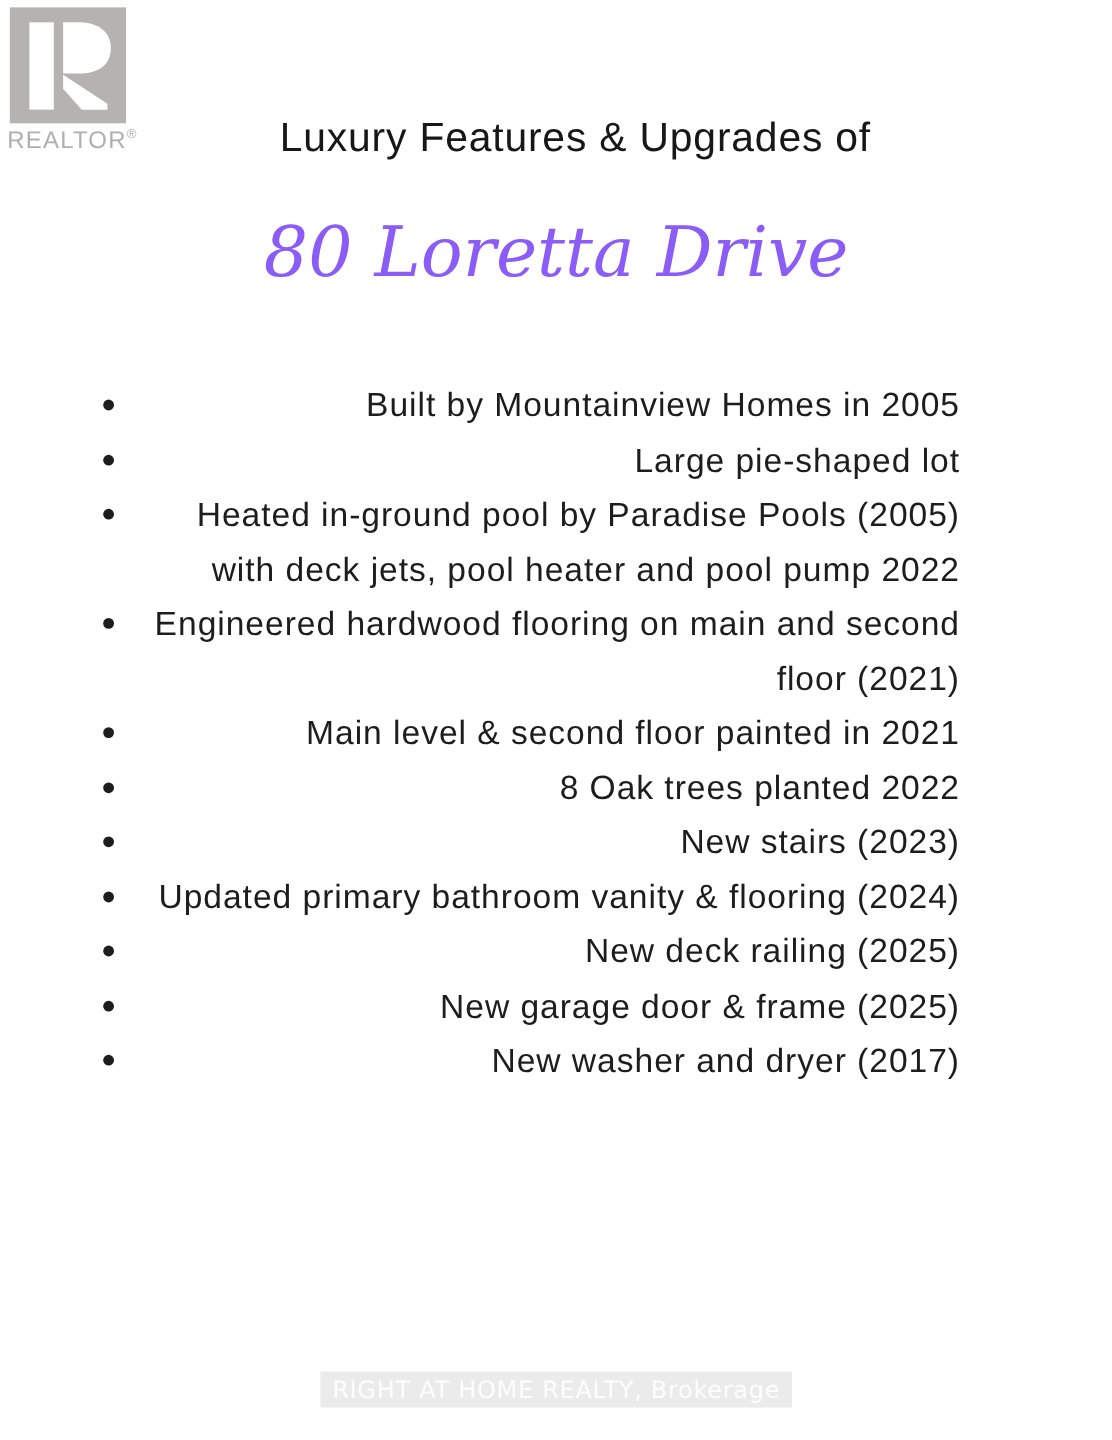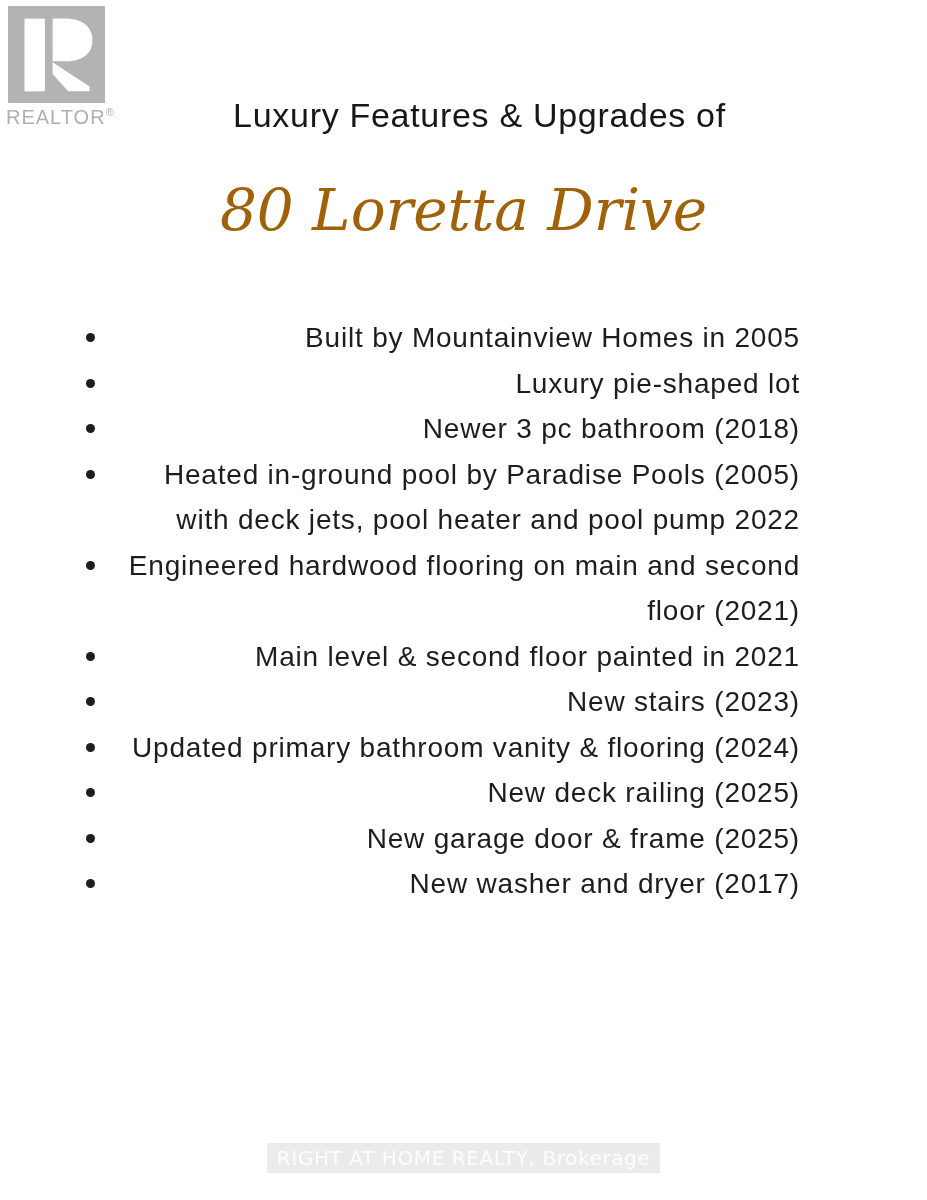--- a/index.html
+++ b/index.html
@@ -57,21 +57,21 @@
   .address {
     position: absolute;
     top: 176px;
     left: 0;
     width: 100%;
     text-align: center;
     font-family: "DejaVu Serif", serif;
     font-style: italic;
     font-size: 58px;
     line-height: 1.2;
-    color: #a16207;
+    color: #8b5cf6;
   }
 
   
   .features {
     position: absolute;
     top: 315px;
     left: 85px;
     width: 715px;
     margin: 0;
     padding: 0;
@@ -130,25 +130,25 @@
     </svg>
     <div class="logo-text"><span>REALTOR</span><sup>®</sup></div>
   </div>
 
   <h1 class="title">Luxury Features &amp; Upgrades of</h1>
 
   <div class="address">80 Loretta Drive</div>
 
   <ul class="features">
     <li>Built by Mountainview Homes in 2005</li>
-    <li>Luxury pie-shaped lot</li>
-    <li>Newer 3 pc bathroom (2018)</li>
+    <li>Large pie-shaped lot</li>
     <li>Heated in-ground pool by Paradise Pools (2005) with deck jets, pool heater and pool pump 2022</li>
     <li>Engineered hardwood flooring on main and second floor (2021)</li>
     <li>Main level &amp; second floor painted in 2021</li>
+    <li>8 Oak trees planted 2022</li>
     <li>New stairs (2023)</li>
     <li>Updated primary bathroom vanity &amp; flooring (2024)</li>
     <li>New deck railing (2025)</li>
     <li>New garage door &amp; frame (2025)</li>
     <li>New washer and dryer (2017)</li>
   </ul>
 
   <div class="footer">
     <span class="footer-band">RIGHT AT HOME REALTY, Brokerage</span>
   </div>

